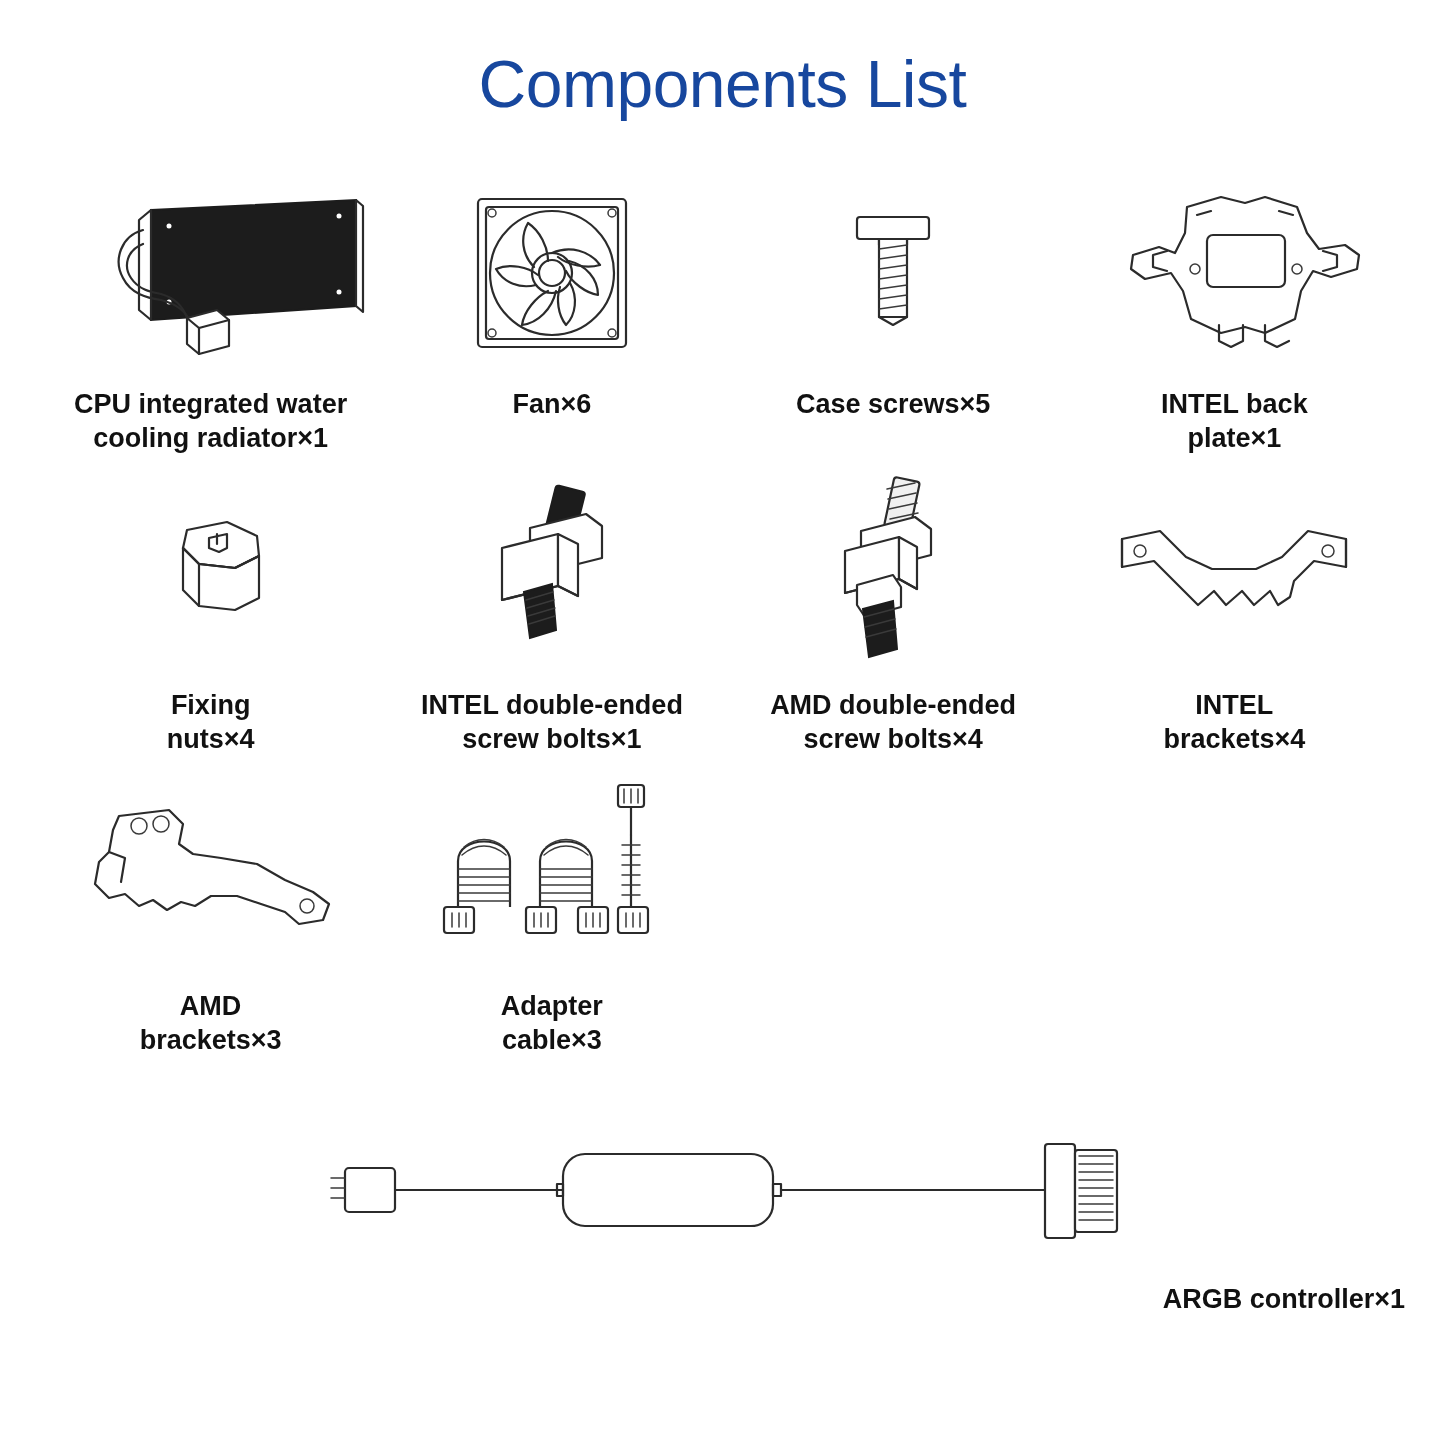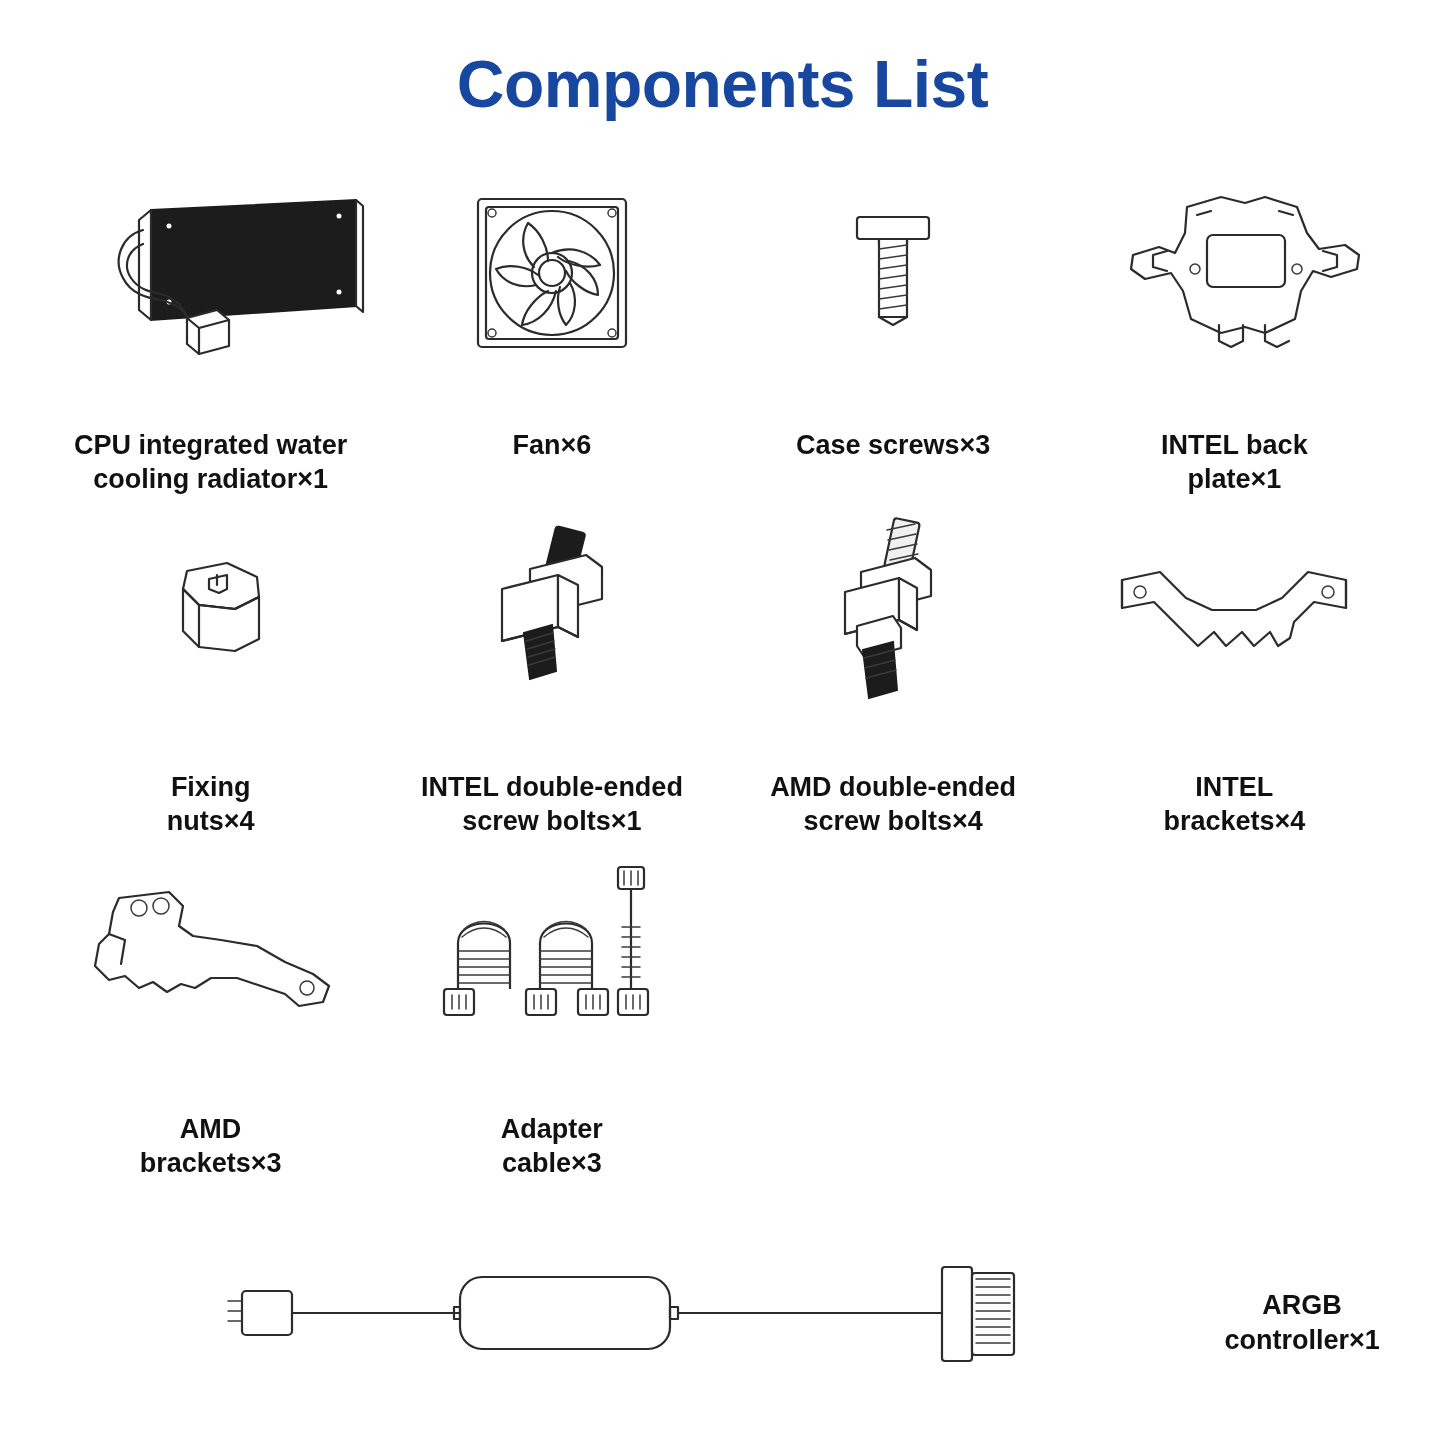--- a/index.html
+++ b/index.html
@@ -17,39 +17,38 @@
   .page {
     position: relative;
     width: 1445px;
     height: 1445px;
     box-sizing: border-box;
     padding: 0 40px;
   }
   .title {
     text-align: center;
     font-size: 66px;
-    font-weight: bold;
+    font-weight: normal;
     color: #17479e;
     letter-spacing: -0.5px;
     margin: 48px 0 0 0;
     line-height: 1.1;
   }
   .grid {
     margin-top: 52px;
     display: grid;
     grid-template-columns: repeat(4, 1fr);
     row-gap: 18px;
     column-gap: 0;
   }
   .cell {
     display: flex;
     flex-direction: column;
     align-items: center;
     justify-content: flex-start;
-    gap: 41px;
   }
   .art {
     height: 200px;
     display: flex;
     align-items: center;
     justify-content: center;
     width: 100%;
   }
   .caption {
     margin-top: 14px;
@@ -57,22 +56,22 @@
     font-size: 27px;
     font-weight: bold;
     line-height: 1.28;
     color: #111111;
     max-width: 330px;
     white-space: pre-line;
   }
   .full-row {
     margin-top: 60px;
     display: flex;
-    flex-direction: row;
-    align-items: center;
+    flex-direction: column;
+    align-items: flex-end;
   }
   .full-row .art {
     height: 150px;
   }
   svg { display: block; }
   .ln { fill: none; stroke: #2b2b2b; stroke-width: 2.2; stroke-linejoin: round; stroke-linecap: round; }
   .ln-thin { fill: none; stroke: #3a3a3a; stroke-width: 1.5; stroke-linejoin: round; stroke-linecap: round; }
   .fill-dark { fill: #1c1c1c; stroke: #1c1c1c; stroke-width: 2; }
   .fill-white { fill: #ffffff; stroke: #2b2b2b; stroke-width: 2.2; stroke-linejoin: round; }
   .fill-grey { fill: #f0f0f0; stroke: #2b2b2b; stroke-width: 2.2; stroke-linejoin: round; }
@@ -135,21 +134,21 @@
     <div class="cell">
       <div class="art">
         <svg width="140" height="180" viewBox="0 0 140 180">
           <rect class="fill-white" x="34" y="34" width="72" height="22" rx="3"></rect>
           <path class="ln" d="M56,56 L56,62 M84,56 L84,62"></path>
           <rect class="fill-white" x="56" y="56" width="28" height="78"></rect>
           <path class="ln-thin" d="M56,66 L84,62 M56,76 L84,72 M56,86 L84,82 M56,96 L84,92 M56,106 L84,102 M56,116 L84,112 M56,126 L84,122"></path>
           <path class="ln" d="M56,134 L70,142 L84,134"></path>
         </svg>
       </div>
-      <div class="caption">Case screws×3</div>
+      <div class="caption">Case screws×5</div>
     </div>
 
 
 
     <div class="cell">
       <div class="art">
         <svg width="330" height="200" viewBox="0 0 330 200">
           <path class="fill-white" d="M118,34 L152,24 L176,30 L196,24 L228,34 L238,60 L250,76 L276,72 L290,82 L288,96 L262,104 L244,98 L232,118 L226,146 L196,160 L176,154 L152,160 L122,146 L114,118 L102,100 L76,106 L62,96 L64,82 L90,74 L106,80 L116,60 Z"></path>
           <rect class="ln" x="138" y="62" width="78" height="52" rx="6"></rect>
           <path class="ln" d="M128,42 L142,38 M210,38 L224,42"></path>

